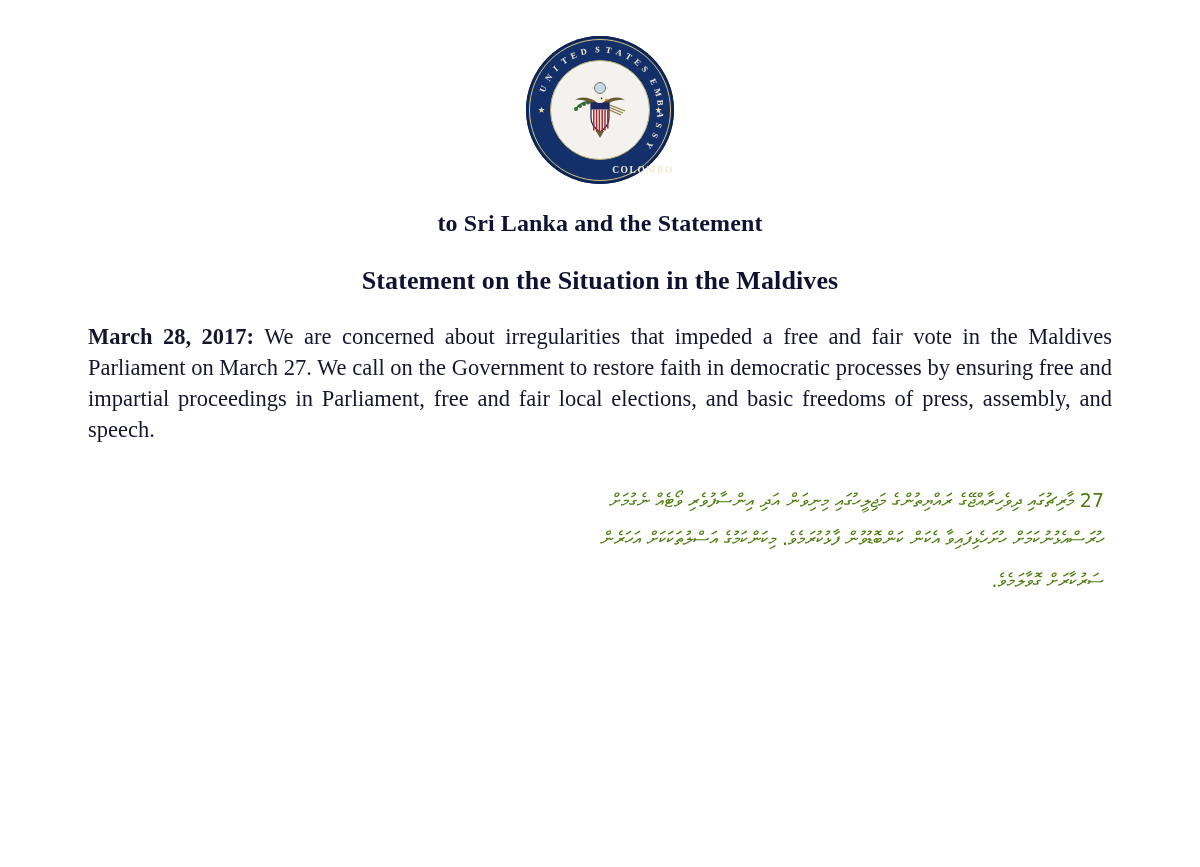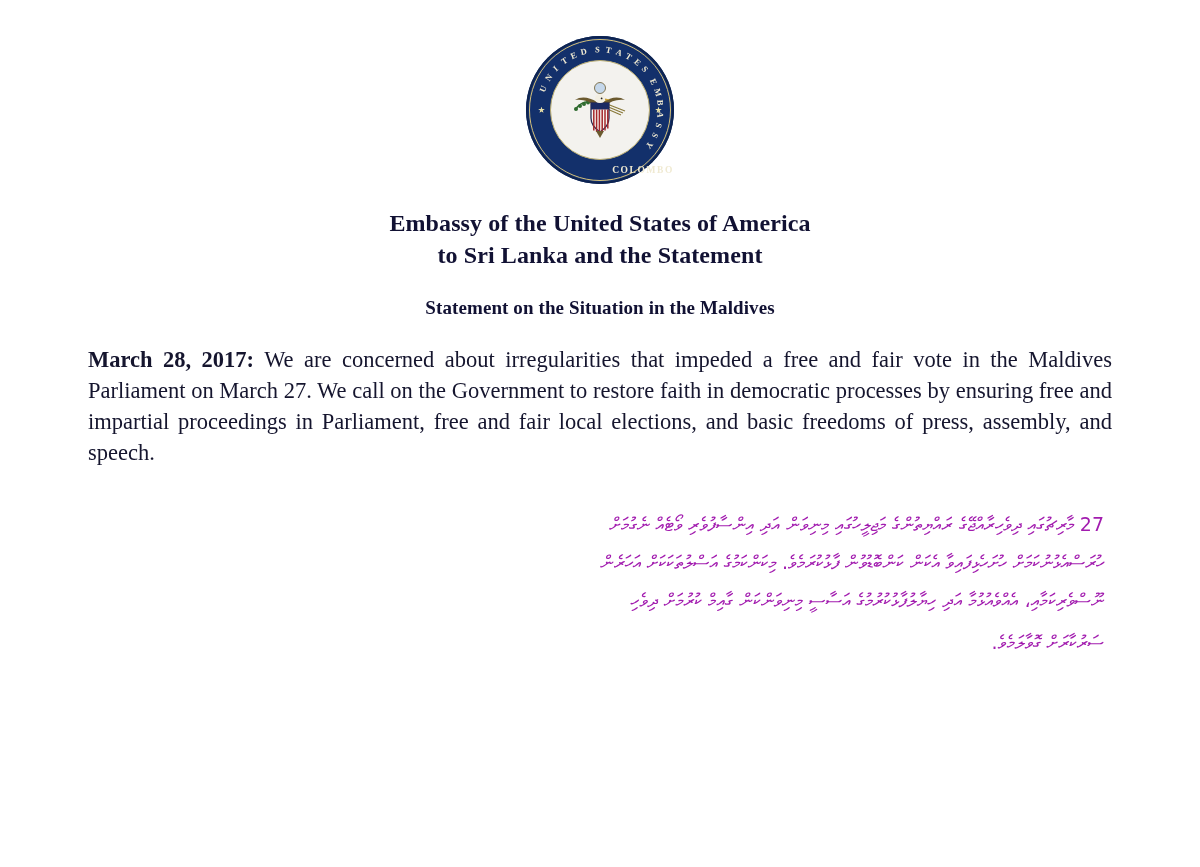--- a/index.html
+++ b/index.html
@@ -102,21 +102,21 @@
   }
   .org-line {
     font-size: 24px;
     font-weight: bold;
     line-height: 1.32;
     color: #111133;
     letter-spacing: 0.1px;
   }
   .doc-title {
     margin-top: 26px;
-    font-size: 19px;
+    font-size: 26px;
     font-weight: bold;
     color: #111133;
     letter-spacing: 0.1px;
   }
 
   
   .body-block {
     margin: 25px 88px 0 88px;
   }
   .body-para {
@@ -134,21 +134,21 @@
   
   .dv-block {
     margin: 36px 96px 0 96px;
     direction: rtl;
     text-align: right;
   }
   .dv-line {
     font-family: "DejaVu Sans", sans-serif;
     font-size: 19px;
     line-height: 2.0;
-    color: #a21caf;
+    color: #4d7c0f;
     direction: rtl;
     unicode-bidi: isolate;
     white-space: normal;
   }
   .dv-line.last {
     margin-top: 4px;
   }
 </style>
 </head>
 <body>
@@ -211,29 +211,27 @@
 
           <path d="M27 51 L31 58 L35 51 Z" fill="#6b5a2e"></path>
         </svg>
       </div>
 
       <div class="seal-bottom-text">COLOMBO</div>
     </div>
   </div>
 
   <div class="heading-block">
-    <div class="org-line">Embassy of the United States of America</div>
     <div class="org-line">to Sri Lanka and the Statement</div>
     <div class="doc-title">Statement on the Situation in the Maldives</div>
   </div>
 
   <div class="body-block">
     <p class="body-para"><span class="datestamp">March 28, 2017:</span><span> We are concerned about irregularities that impeded a free and fair vote in the Maldives Parliament on March 27. We call on the Government to restore faith in democratic processes by ensuring free and impartial proceedings in Parliament, free and fair local elections, and basic freedoms of press, assembly, and speech.</span></p>
   </div>
 
   <div class="dv-block">
     <div class="dv-line">27 މާރިޗުގައި ދިވެހިރާއްޖޭގެ ރައްޔިތުންގެ މަޖިލީހުގައި މިނިވަން އަދި އިންސާފުވެރި ވޯޓެއް ނެގުމަށް</div>
     <div class="dv-line">ހުރަސްއެޅުނުކަމަށް ހުށަހެޅިފައިވާ އެކަން ކަންބޮޑުވުން ފާޅުކުރަމެވެ. މިކަންކަމުގެ އަސްލުތަކަކަށް އަހަރެން</div>
-    <div class="dv-line">ނޫސްވެރިކަމާއި، އެއްވެއުޅުމާ އަދި ހިޔާލުފާޅުކުރުމުގެ އަސާސީ މިނިވަންކަން ގާއިމް ކުރުމަށް ދިވެހި</div>
     <div class="dv-line last">ސަރުކާރަށް ގޮވާލަމެވެ.</div>
   </div>
 
 </div>
 
 </body></html>

